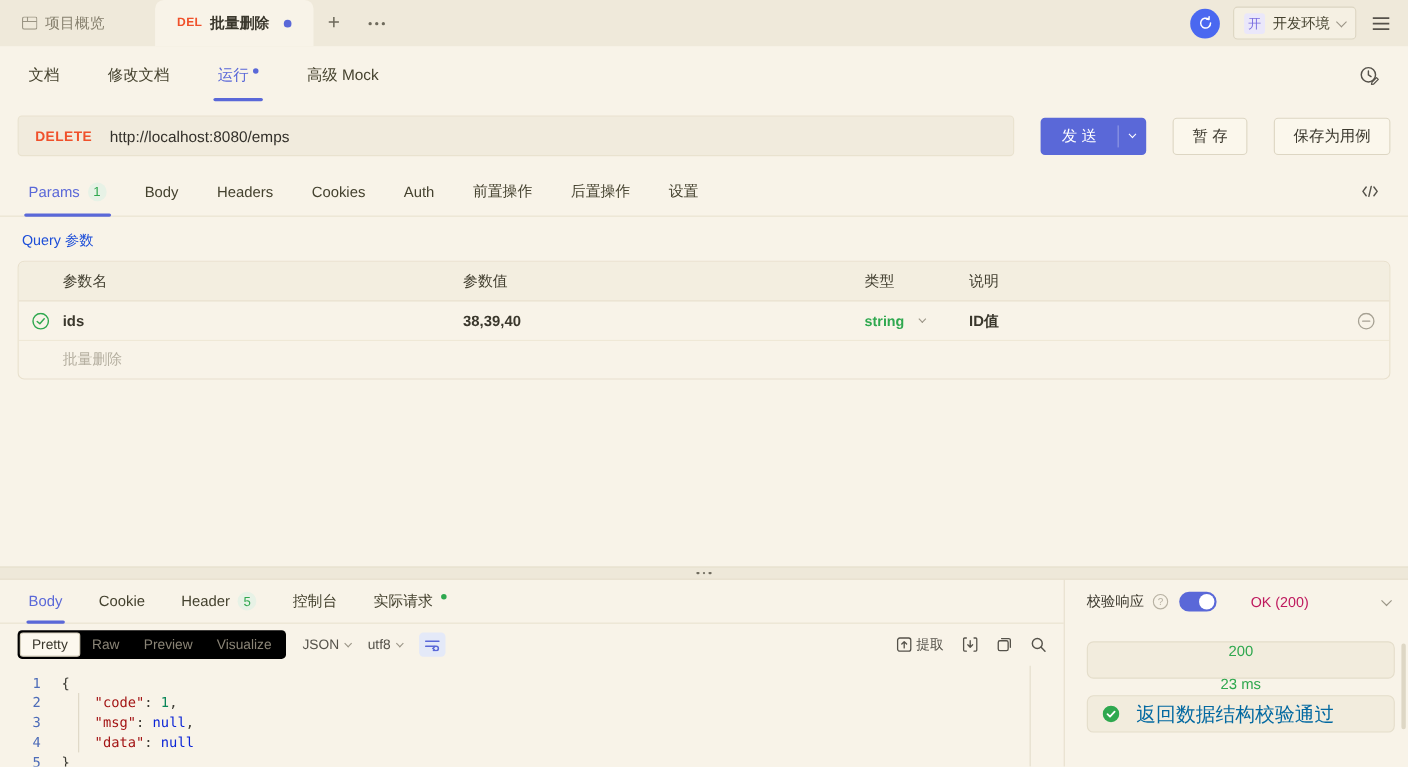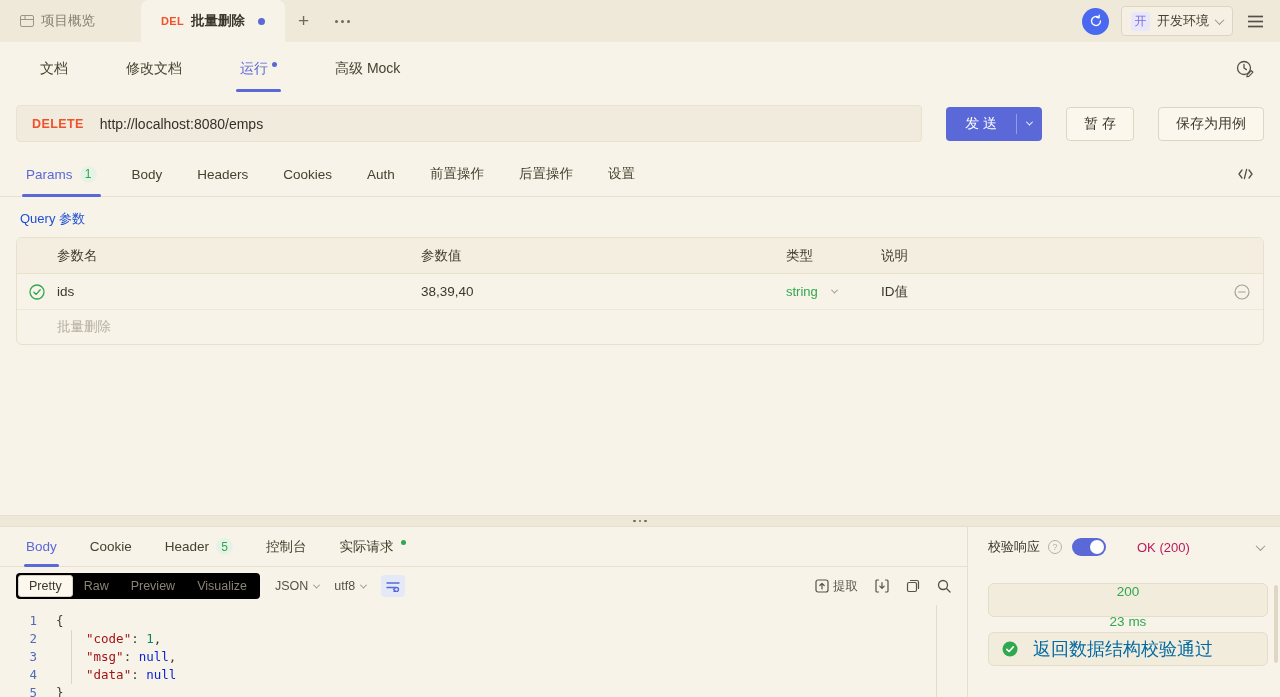--- a/index.html
+++ b/index.html
@@ -24,21 +24,21 @@
   .topbar-right { margin-left:auto; display:flex; align-items:center; gap:12px; padding-right:14px; }
   .sync-circle { width:27px; height:27px; border-radius:50%; background:#4a68f0; display:flex; align-items:center; justify-content:center; }
   .env-box { height:30px; border:1px solid #dcd5c2; background:#f5f0e3; border-radius:4px; display:flex; align-items:center; gap:7px; padding:0 9px; }
   .env-badge { width:19px; height:19px; border-radius:3px; background:#eae7fa; color:#7b6fe0; font-size:12px; display:flex; align-items:center; justify-content:center; }
   .env-name { font-size:13px; color:#45422f; }
   .chev { width:7px; height:7px; border-right:1.5px solid #9a9486; border-bottom:1.5px solid #9a9486; transform:rotate(45deg) translate(-1px,-1px); display:inline-block; }
   .chev.small { width:5px; height:5px; }
 
   
   .doc-tabs { height:53px; display:flex; align-items:center; padding:0 26px; gap:44px; flex-shrink:0; }
-  .doc-tab { position:relative; color:#46432f; font-size:14px; height:100%; display:flex; align-items:center; gap:4px;margin-left:14px; }
+  .doc-tab { position:relative; color:#46432f; font-size:14px; height:100%; display:flex; align-items:center; gap:4px; }
   .doc-tab.active { color:#5a68d8; }
   .doc-tab.active::after { content:""; position:absolute; left:-4px; right:-4px; bottom:3px; height:3px; border-radius:2px; background:#5a68d8; }
   .run-dot { width:5px; height:5px; border-radius:50%; background:#5a68d8; margin-top:-8px; }
   .doc-tabs .right-icon { margin-left:auto; }
 
   
   .request-row { height:57px; display:flex; align-items:center; gap:24px; padding:0 16px; flex-shrink:0; }
   .url-input { flex:1; height:37px; background:#f1ebdd; border:1px solid #e9e2cf; border-radius:4px; display:flex; align-items:center; gap:16px; padding:0 15px; }
   .method-label { color:#f0502a; font-weight:bold; font-size:12.5px; letter-spacing:.4px; }
   .url-text { font-size:14px; color:#33302a; }
@@ -55,21 +55,21 @@
   .req-tab.active { color:#5a68d8; }
   .req-tab.active::after { content:""; position:absolute; left:-4px; right:-4px; bottom:-1px; height:3px; border-radius:2px; background:#5a68d8; }
   .count-pill { min-width:17px; height:17px; border-radius:9px; background:#e7f2e6; color:#2fa84f; font-size:12px; display:flex; align-items:center; justify-content:center; padding:0 4px; }
   .req-tabs .right-icon { margin-left:auto; color:#55524a; }
 
   
   .query-label { padding:13px 20px 9px; color:#1d4ed8; font-size:13px; flex-shrink:0; }
   .param-table { margin:0 16px; border:1px solid #e8e0cd; border-radius:6px; flex-shrink:0; overflow:hidden; }
   .pt-row { display:flex; align-items:center; height:36px; }
   .pt-head { background:#f3eee0; border-bottom:1px solid #e8e0cd; color:#413e2f; font-size:13.5px; }
-  .pt-body { border-bottom:1px solid #efe8d6; font-size:13.5px; }
+  .pt-body { border-bottom:1px solid #efe8d6; font-size:13.5px;font-weight:bold; }
   .pt-add { height:34px; color:#b5afa0; font-size:13.5px; }
   .c-check { width:40px; display:flex; justify-content:center; }
   .c-name  { width:364px; }
   .c-value { width:365px; }
   .c-type  { width:95px; display:flex; align-items:center; gap:14px; }
   .c-desc  { flex:1; }
   .c-act   { width:42px; display:flex; justify-content:center; }
   .type-text { color:#2fa84f; font-size:13px; }
 
   .filler { flex:1; }

